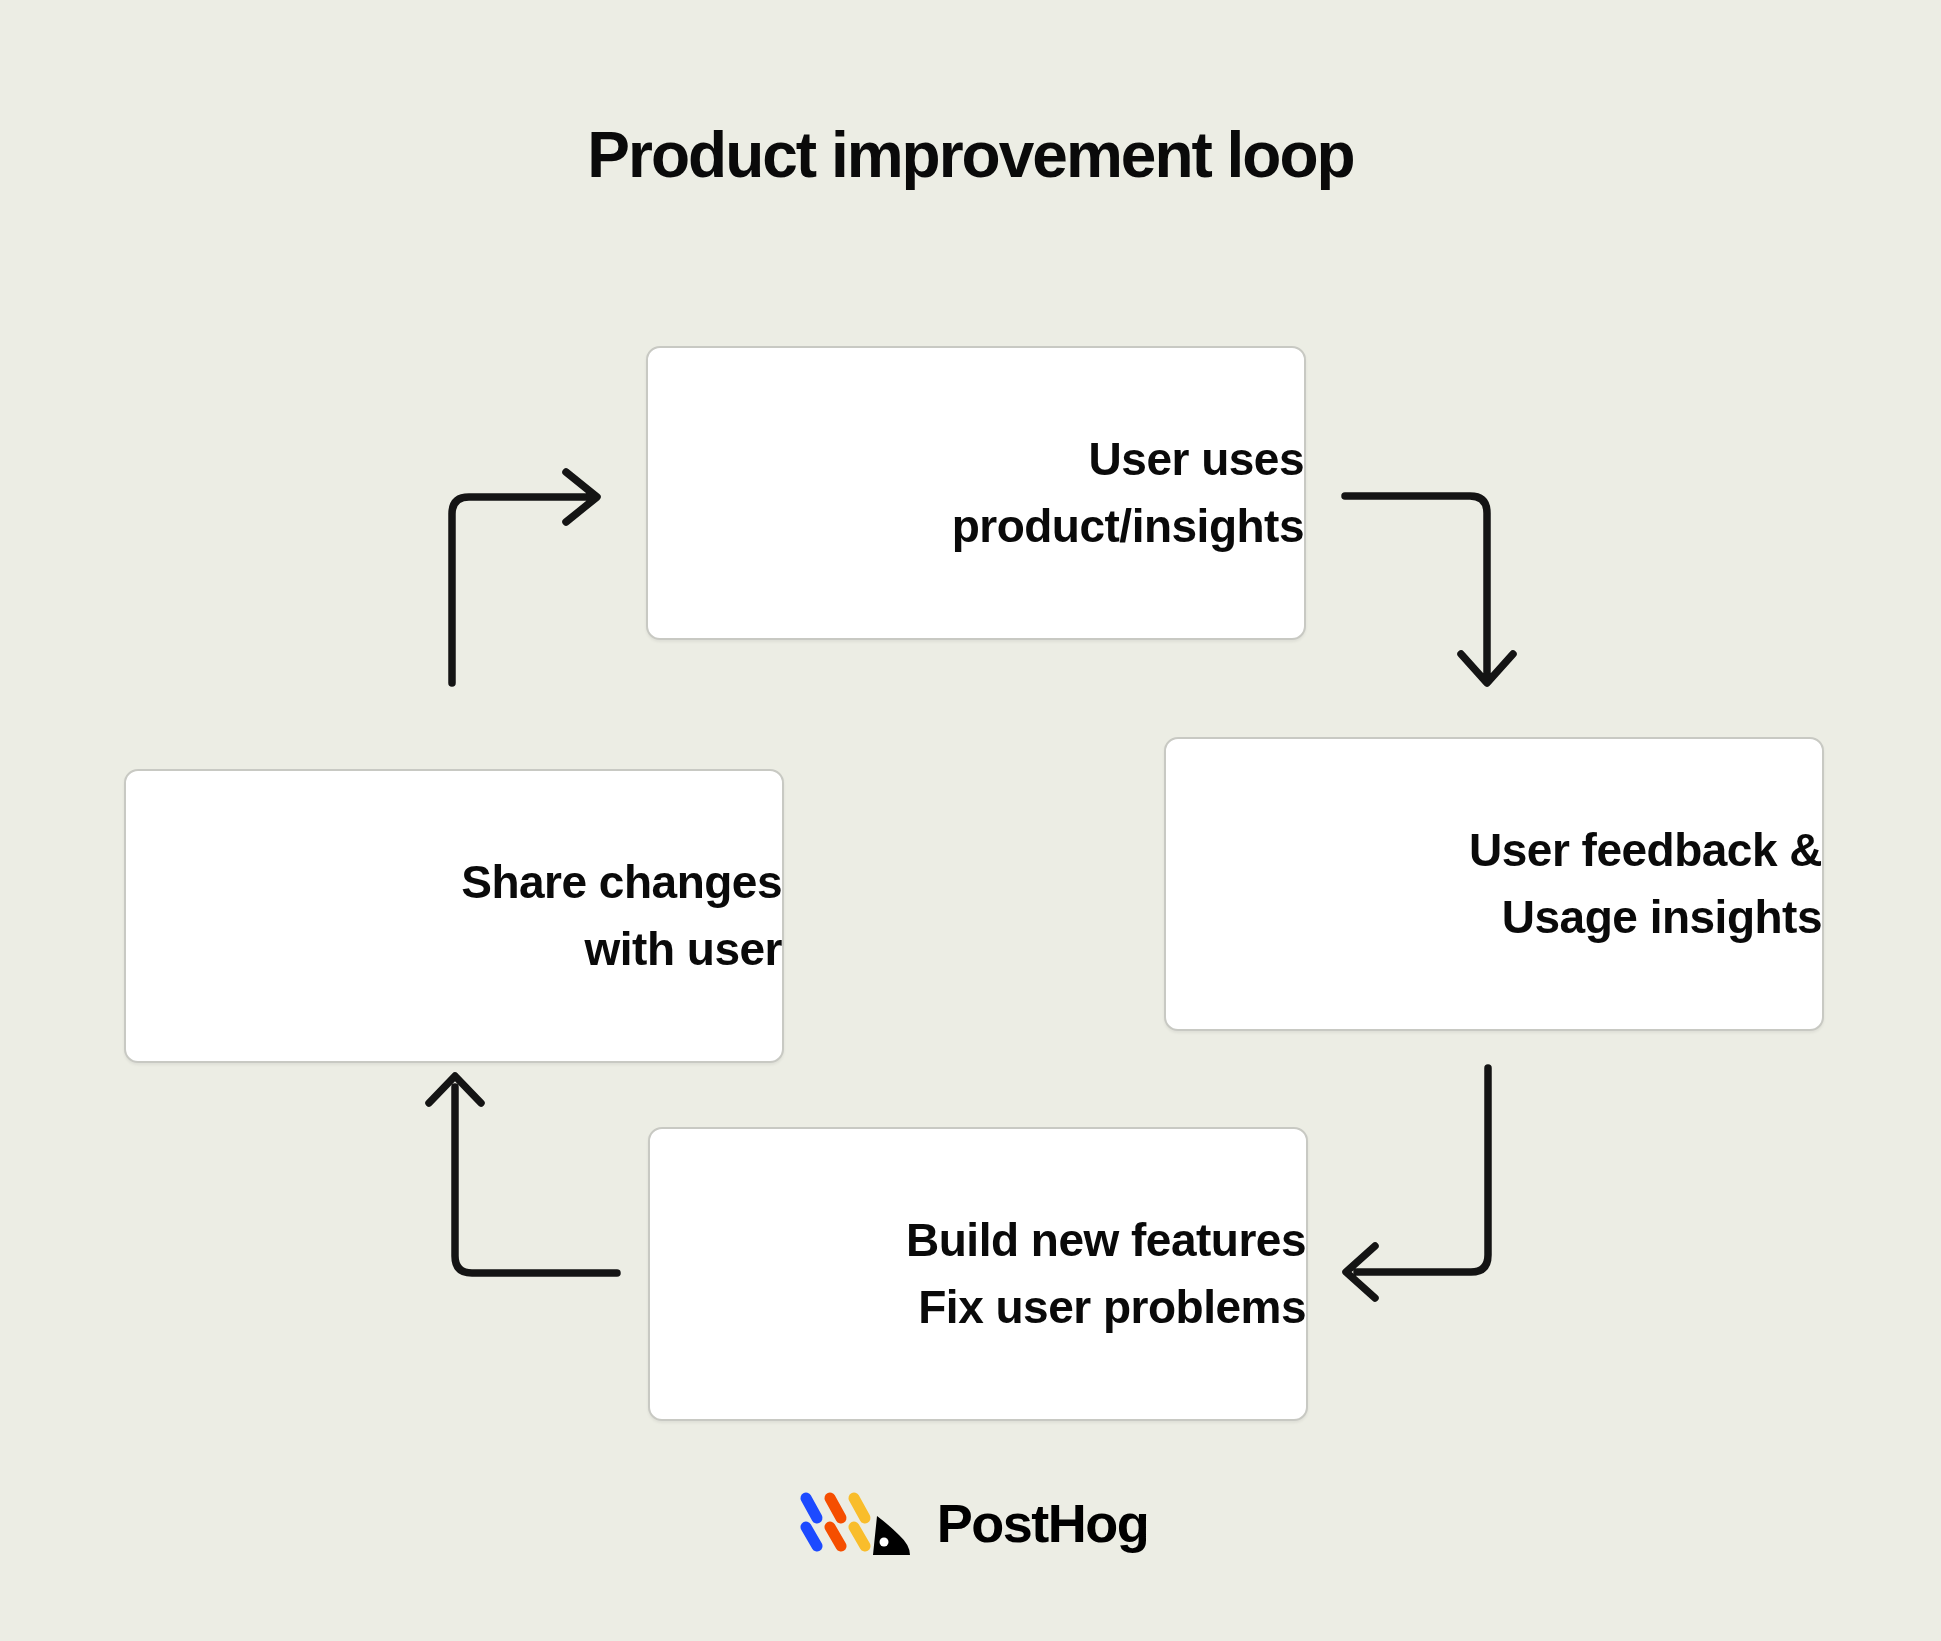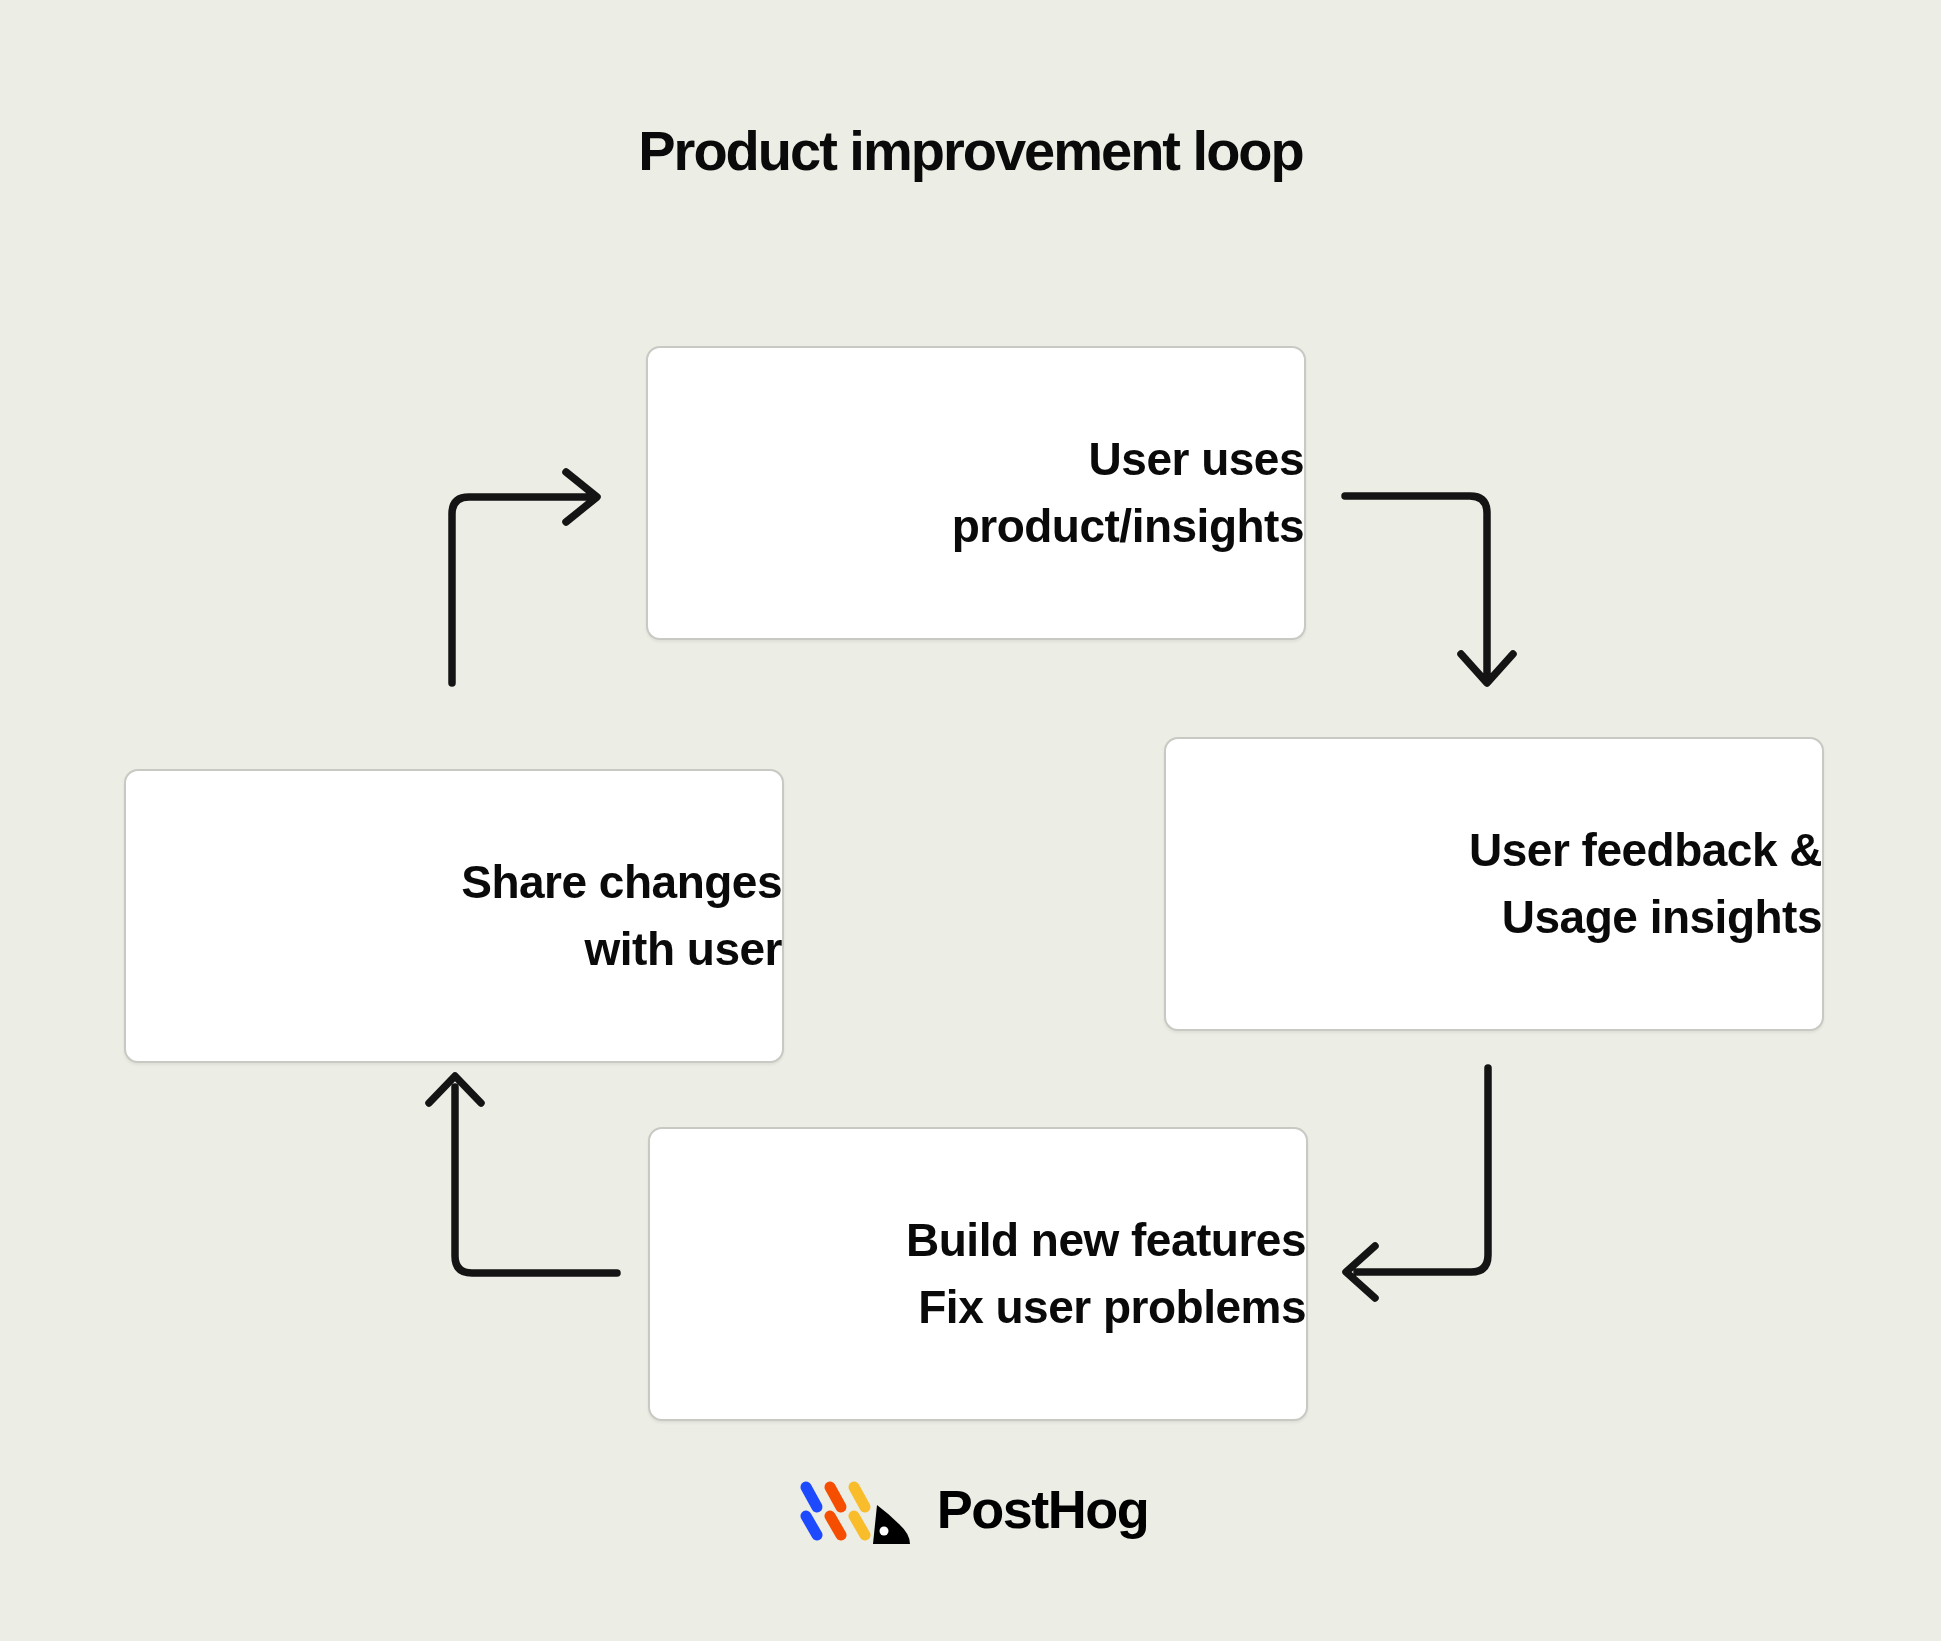--- a/index.html
+++ b/index.html
@@ -15,21 +15,21 @@
     font-family: "Liberation Sans", "DejaVu Sans", sans-serif;
     color: #0a0a0a;
     overflow: hidden;
   }
   .title {
     position: absolute;
     top: 118px;
     left: 0;
     width: 100%;
     text-align: center;
-    font-size: 56px;
+    font-size: 64px;
     font-weight: bold;
     letter-spacing: -2px;
     color: #0a0a0a;
   }
   .node {
     position: absolute;
     width: 660px;
     height: 294px;
     background: #ffffff;
     border: 2px solid #c8c9c3;
@@ -58,21 +58,21 @@
     height: 1641px;
     pointer-events: none;
   }
   .footer {
     position: absolute;
     top: 1478px;
     left: 0;
     width: 100%;
     height: 90px;
     display: flex;
-    align-items: flex-start;
+    align-items: center;
     justify-content: center;
   }
   .logo-icon { display: block; }
   .logo-text {
     margin-left: 26px;
     font-size: 54px;
     font-weight: bold;
     letter-spacing: -1.5px;
     color: #000000;
   }

